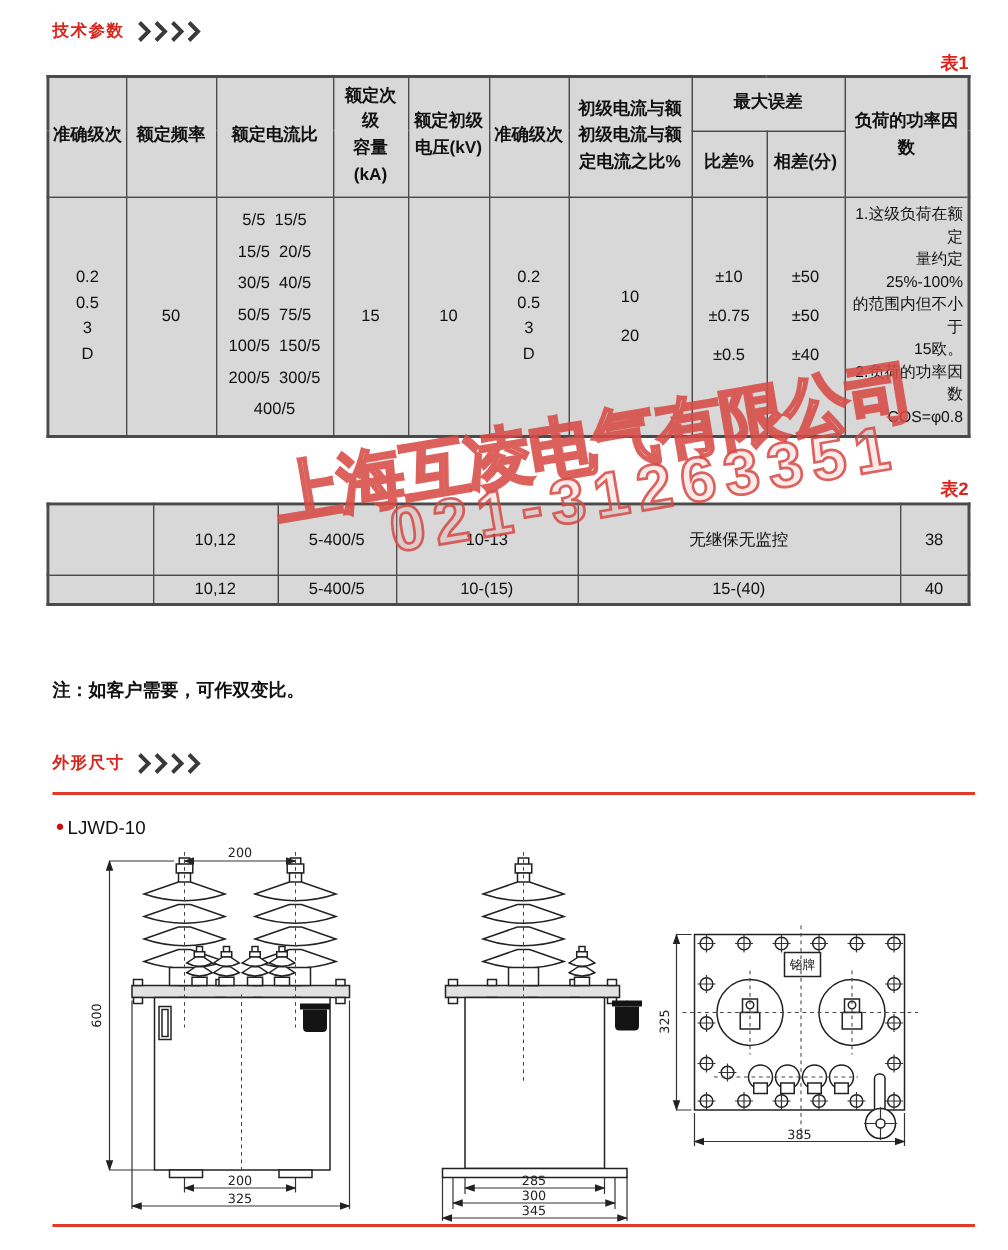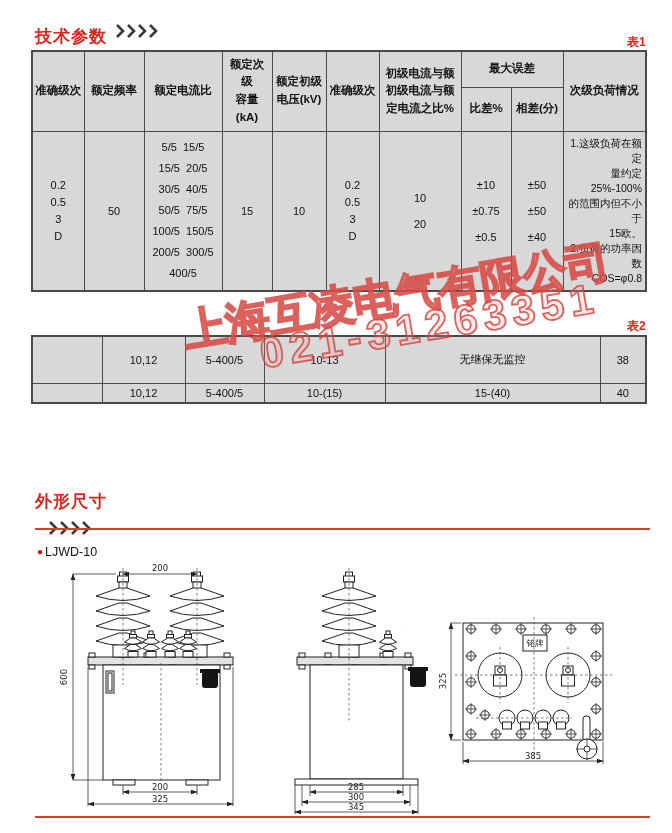--- a/index.html
+++ b/index.html
@@ -1,22 +1,22 @@
 <!DOCTYPE html>
 <html><head>
 <meta charset="utf-8">
 <style>
   html,body{margin:0;padding:0;background:#ffffff;}
   .page{position:relative;width:672px;height:833px;background:#ffffff;overflow:hidden;
         font-family:"Liberation Sans","DejaVu Sans",sans-serif;color:#111;}
 
   
   .section-title{position:absolute;left:35px;display:flex;align-items:center;gap:8px;}
-  .section-title .txt{color:#d9251c;font-size:17px;font-weight:bold;letter-spacing:1px;margin-top:12px;}
-  #sec1{top:13px;} #sec2{top:478px;flex-direction:column;}
+  .section-title .txt{color:#d9251c;font-size:11px;font-weight:bold;letter-spacing:1px;}
+  #sec1{top:13px;} #sec2{top:501px;}
 
   .tbl-label{position:absolute;color:#d9251c;font-weight:bold;font-size:12px;}
   #lbl1{left:627px;top:34px;} #lbl2{left:627px;top:318px;}
 
   
   table{border-collapse:collapse;table-layout:fixed;position:absolute;left:31px;border:2px solid #4a4a4a;}
   #t1{top:50px;width:614px;} #t2{top:335px;width:614px;}
   td{border:1px solid #4a4a4a;background:#d8d8d8;text-align:center;vertical-align:middle;
      font-size:11px;padding:0 2px;white-space:pre-wrap;overflow:hidden;}
   .hd{font-weight:bold;font-size:11.5px;line-height:1.55;}
@@ -82,21 +82,21 @@
       <td rowspan="2" class="hd">额定电流比</td>
       <td rowspan="2" class="hd">额定次级
 容量(kA)</td>
       <td rowspan="2" class="hd">额定初级
 电压(kV)</td>
       <td rowspan="2" class="hd">准确级次</td>
       <td rowspan="2" class="hd">初级电流与额
 初级电流与额
 定电流之比%</td>
       <td colspan="2" class="hd">最大误差</td>
-      <td rowspan="2" class="hd">次级负荷情况</td>
+      <td rowspan="2" class="hd">负荷的功率因数</td>
     </tr>
     <tr class="r2">
       <td class="hd">比差%</td>
       <td class="hd">相差(分)</td>
     </tr>
     <tr class="rd">
       <td class="lh24">0.2
 0.5
 3
 D</td>
@@ -161,20 +161,21 @@
       <td>40</td>
     </tr>
   </tbody>
     </table>
 
   <div class="watermark">
     <div class="l1">上海互凌电气有限公司</div>
     <div class="l2">021-31263351</div>
   </div>
 
+  <div class="note">注：如客户需要，可作双变比。</div>
 
   <div class="section-title" id="sec2">
     <span class="txt">外形尺寸</span>
     <svg width="46" height="14" viewBox="0 0 46 14">
       <path d="M2 1 L8 7 L2 13 M13 1 L19 7 L13 13 M24 1 L30 7 L24 13 M35 1 L41 7 L35 13" fill="none" stroke="#3a3a3a" stroke-width="2.6"></path>
     </svg>
   </div>
   <div class="redline" id="rl1"></div>
 
   <div class="model">

